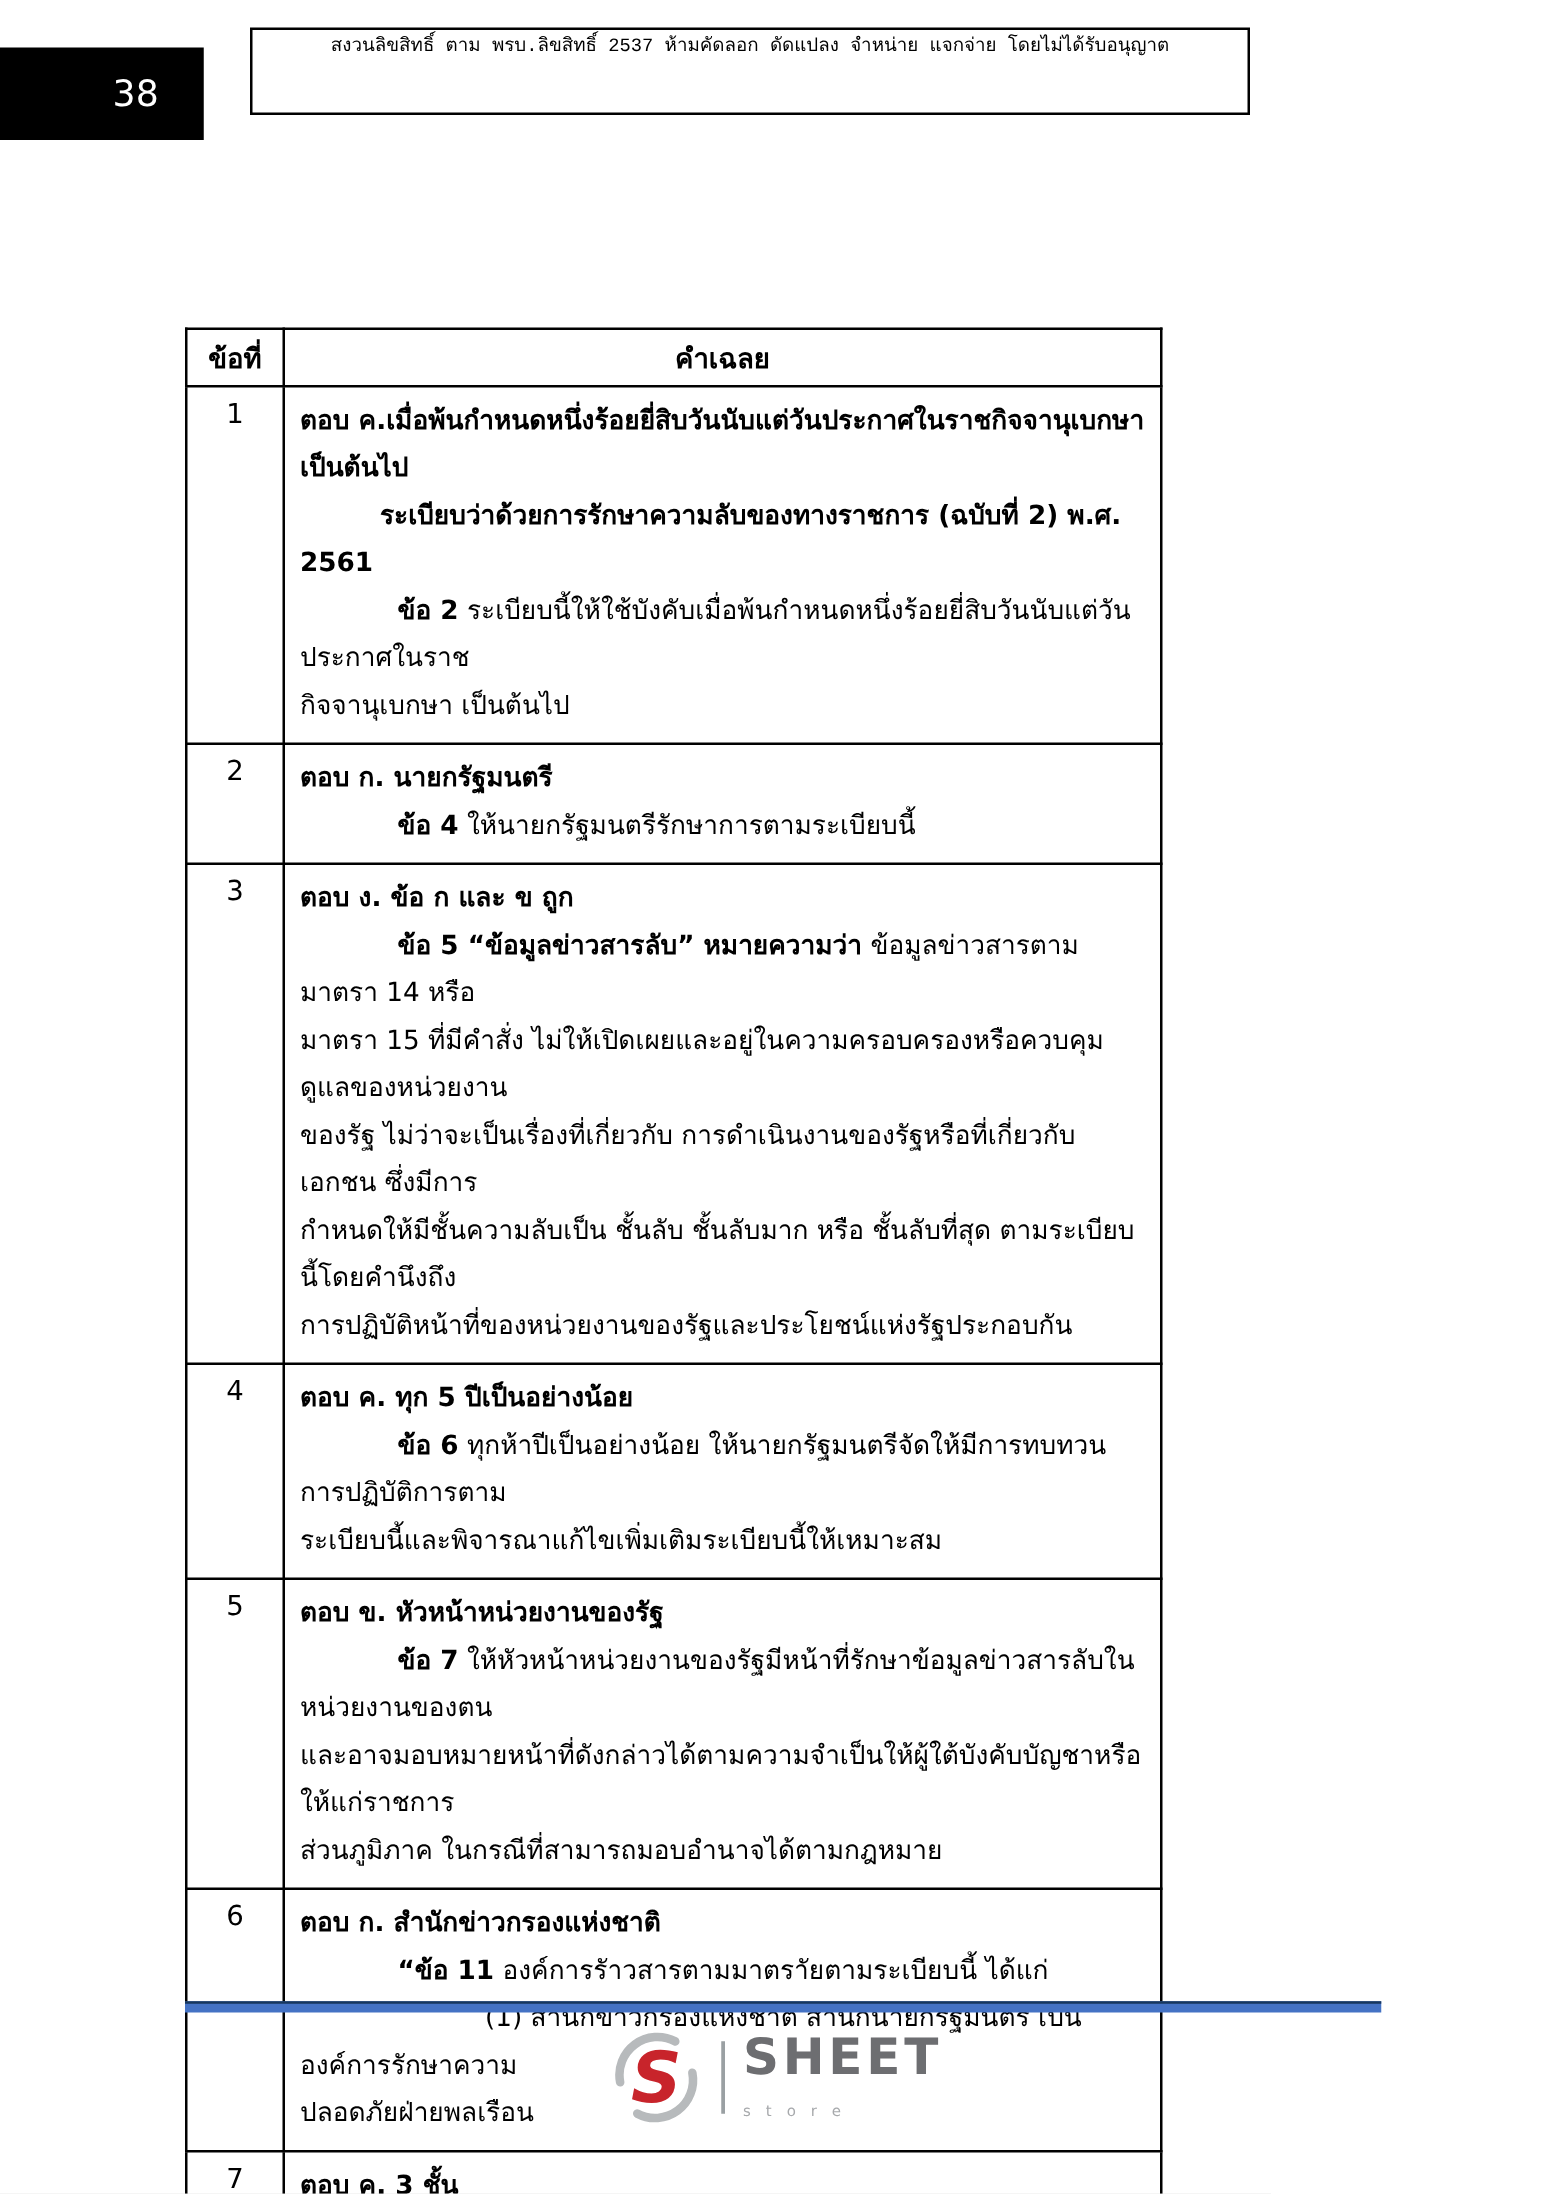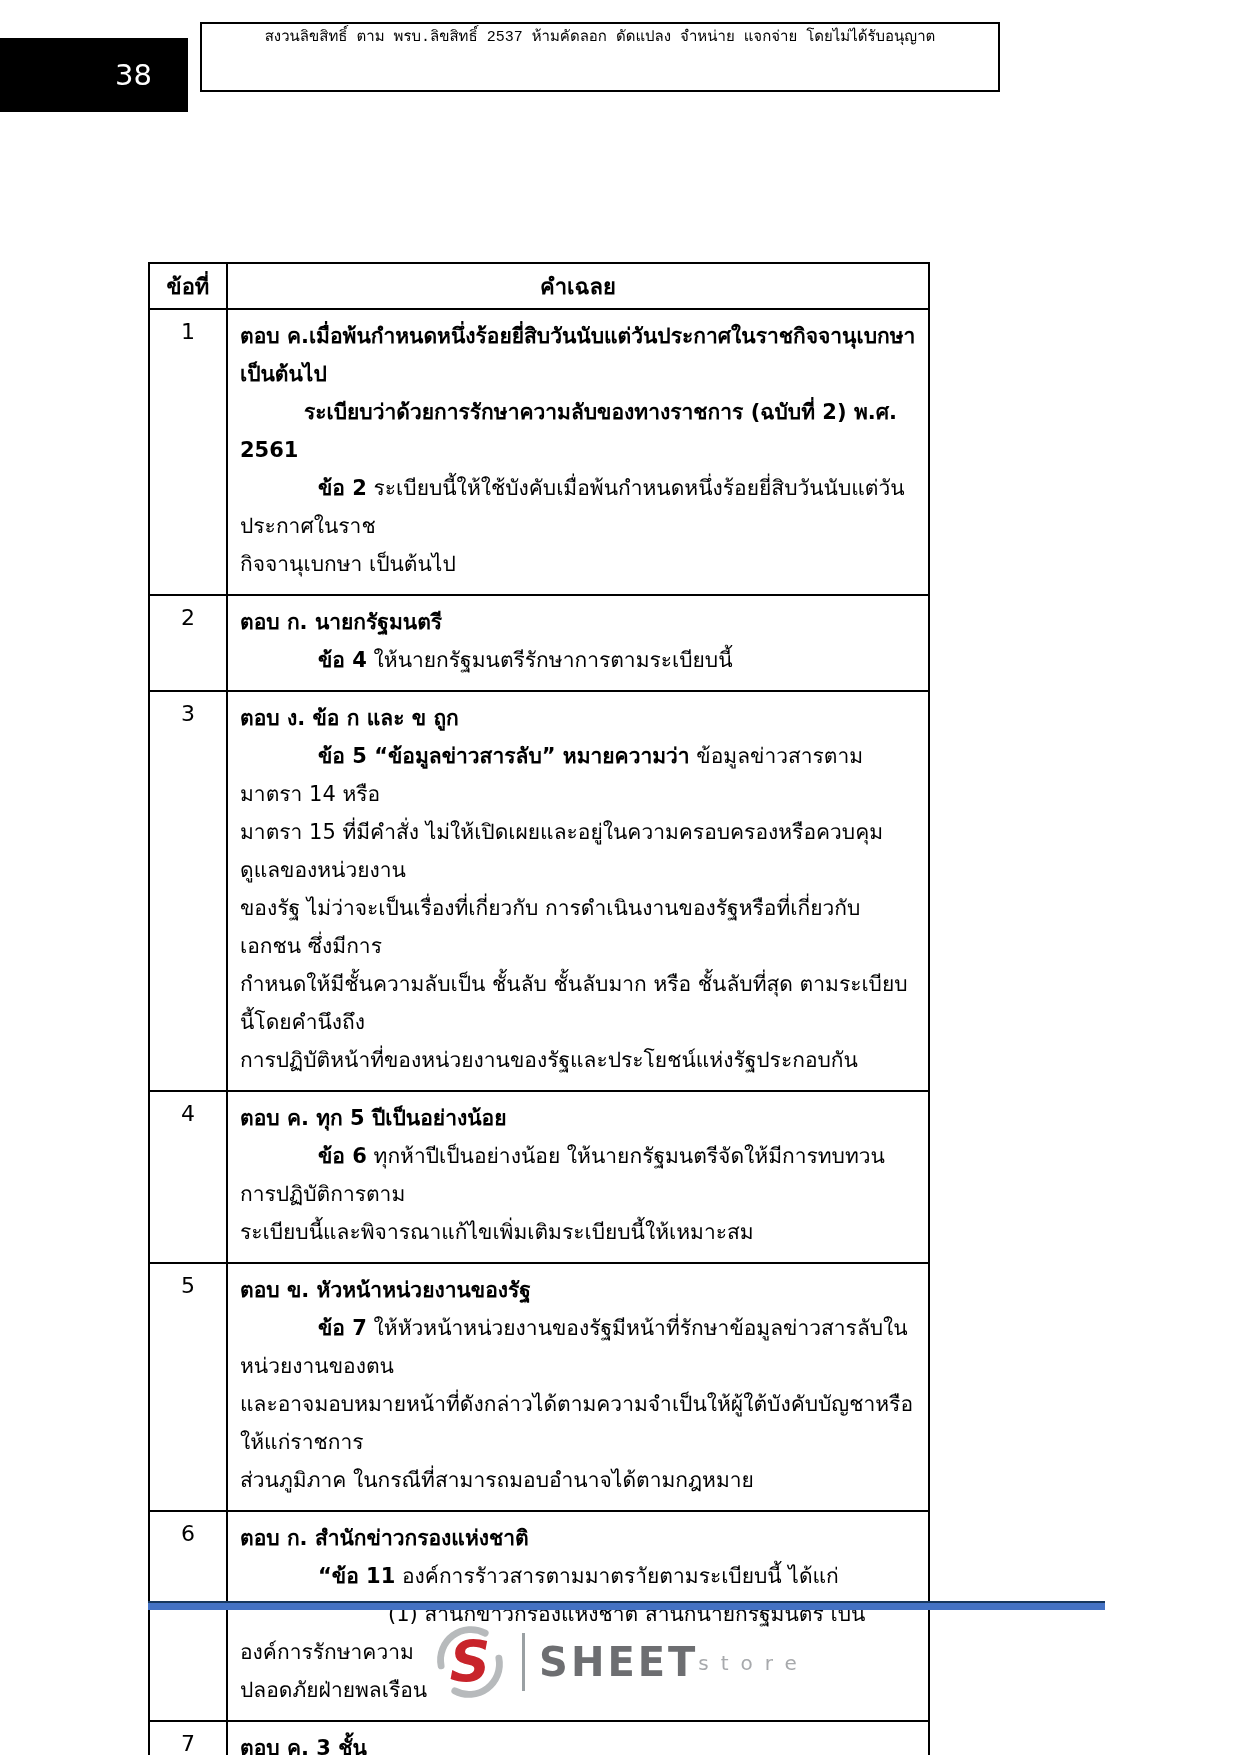--- a/index.html
+++ b/index.html
@@ -9,21 +9,21 @@
     width:1241px; height:1755px;
     background:#ffffff;
     margin:0 auto;
     font-family:"DejaVu Sans","Liberation Sans",sans-serif;
     color:#000;
     overflow:hidden;
   }
   
   .pageno {
     position:absolute; left:0; top:38px;
-    width:188px; height:74px;
+    width:163px; height:74px;
     background:#000; color:#fff;
     display:flex; align-items:center; justify-content:flex-end;
     padding-right:36px;
     font-size:29px;
   }
   
   .copyright-box {
     position:absolute; left:200px; top:22px;
     width:800px; height:70px;
     border:2px solid #000;
@@ -79,26 +79,26 @@
     background:#4472C4;
     border-top:2px solid #17375E;
   }
   .logo {
     position:absolute; left:0; top:1624px;
     width:1241px;
     display:flex; align-items:center; justify-content:center;
     gap:14px;
   }
   .logo-divider { width:3px; height:58px; background:#9aa0a3; }
-  .logo-textcol { display:flex; flex-direction:row;justify-content:flex-end; }
+  .logo-textcol { display:flex; flex-direction:column;justify-content:flex-end; }
   .logo-brand {
     font-size:40px; font-weight:bold; color:#6d6e71; letter-spacing:3px; line-height:42px;
   }
   .logo-sub {
-    font-size:20px; color:#a7a9ac; letter-spacing:12px; line-height:20px; margin-top:12px;
+    font-size:12px; color:#a7a9ac; letter-spacing:12px; line-height:20px; margin-top:12px;
   }
 </style>
 </head>
 <body>
 
 <div class="page">
 
   <div class="pageno">38</div>
 
   <div class="copyright-box">

